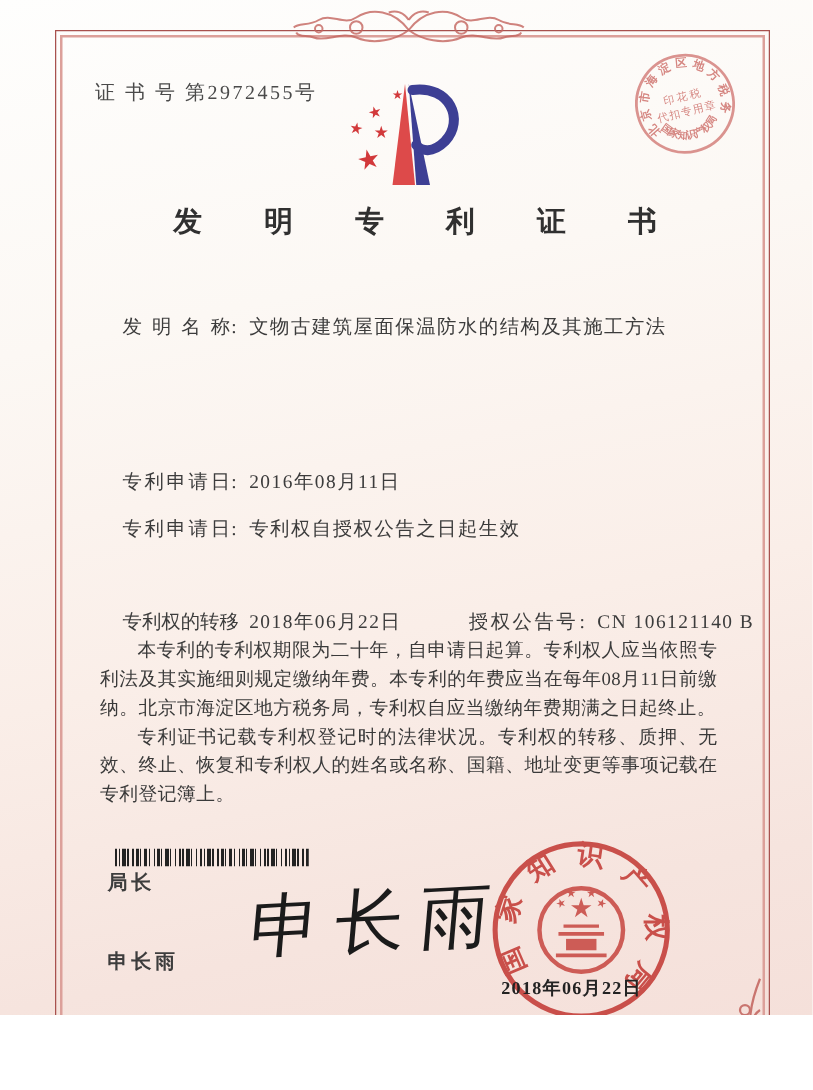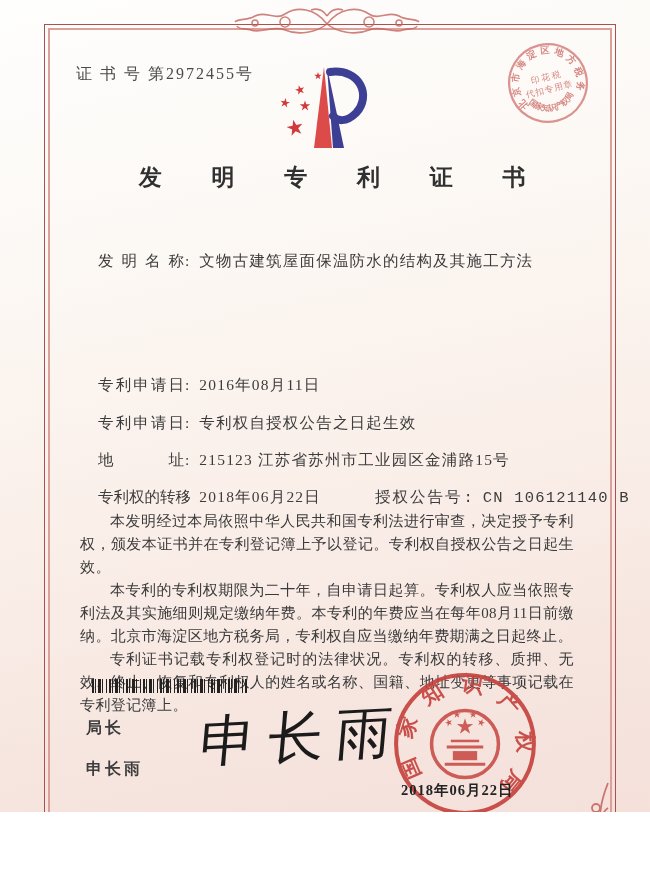--- a/index.html
+++ b/index.html
@@ -20,30 +20,30 @@
   .orn-corner{position:absolute;left:538px;top:778px;width:80px;height:85px;}
   .cert-no{position:absolute;left:76px;top:64px;font-size:16px;letter-spacing:2px;color:#4a4a4a;}
   .logo{position:absolute;left:280px;top:64px;width:92px;height:88px;}
   .tax-stamp{position:absolute;left:501px;top:36px;width:94px;height:94px;transform:rotate(-14deg);opacity:.85;}
   .title{position:absolute;left:0;right:0;top:162px;text-align:center;font-size:23px;font-weight:600;
          letter-spacing:22px;text-indent:22px;color:#303030;}
   .frow{position:absolute;left:98px;font-size:15.5px;white-space:nowrap;color:#3c3c3c;}
   .flabel{display:inline-block;width:86px;text-align:justify;text-align-last:justify;letter-spacing:0;}
   .fcolon{margin:0 10px 0 1px;}
   .fvalue{letter-spacing:1.2px;}
-  .grant{margin-left:54px;font-family:Liberation Mono, monospace;}
+  .grant{margin-left:54px;}
   .grant .glabel{letter-spacing:2px;}
   .body-text{position:absolute;left:80px;top:510px;width:494px;font-size:15px;line-height:23px;
              text-align:justify;color:#3a3a3a;letter-spacing:.4px;}
   .body-text p{margin:0;text-indent:2em;}
   .barcode{position:absolute;left:92px;top:679px;width:155px;height:14px;
     background:repeating-linear-gradient(90deg,#222 0 2px,transparent 2px 3px,#222 3px 4px,
       transparent 4px 6px,#222 6px 9px,transparent 9px 10px,#222 10px 11px,transparent 11px 14px,
       #222 14px 15px,transparent 15px 17px);}
-  .dir-title{position:absolute;left:86px;top:718px;font-size:16px;font-weight:700;letter-spacing:3px;
+  .dir-title{position:absolute;left:86px;top:696px;font-size:16px;font-weight:700;letter-spacing:3px;
              color:#3d3d3d;font-family:"Liberation Sans","DejaVu Sans",sans-serif;}
   .dir-name{position:absolute;left:86px;top:759px;font-size:16px;font-weight:700;letter-spacing:3px;
             color:#3d3d3d;font-family:"Liberation Sans","DejaVu Sans",sans-serif;}
   .signature{position:absolute;left:200px;top:700px;font-size:56px;color:#1b1b1b;letter-spacing:12px;
              transform:rotate(-3deg) skewX(-8deg);}
   .seal{position:absolute;left:389px;top:668px;width:152px;height:152px;opacity:.9;}
   .seal-date{position:absolute;left:401px;top:781px;font-size:14.5px;letter-spacing:1px;color:#232323;
              font-weight:600;z-index:4;}
   .footer{position:absolute;left:0;right:0;top:827px;text-align:center;font-size:13px;color:#4a4a4a;
           letter-spacing:1px;}
@@ -117,29 +117,25 @@
 
   <div class="frow" style="top:251px">
     <span class="flabel">发明名称</span><span class="fcolon">:</span><span class="fvalue">文物古建筑屋面保温防水的结构及其施工方法</span>
   </div>
   <div class="frow" style="top:375px">
     <span class="flabel">专利申请日</span><span class="fcolon">:</span><span class="fvalue">2016年08月11日</span>
   </div>
   <div class="frow" style="top:413px">
     <span class="flabel">专利申请日</span><span class="fcolon">:</span><span class="fvalue">专利权自授权公告之日起生效</span>
   </div>
-  <div class="frow" style="top:450px">
-    <span class="flabel">地址</span><span class="fcolon">:</span><span class="fvalue">215123 江苏省苏州市工业园区金浦路15号</span>
-  </div>
   <div class="frow" style="top:487px">
     <span class="flabel">专利权的转移</span><span class="fcolon">:</span><span class="fvalue">2018年06月22日</span><span class="grant"><span class="glabel">授权公告号</span><span class="fcolon">:</span><span class="fvalue">CN 106121140 B</span></span>
   </div>
 
   <div class="body-text">
-    <p>本发明经过本局依照中华人民共和国专利法进行审查，决定授予专利权，颁发本证书并在专利登记簿上予以登记。专利权自授权公告之日起生效。</p>
     <p>本专利的专利权期限为二十年，自申请日起算。专利权人应当依照专利法及其实施细则规定缴纳年费。本专利的年费应当在每年08月11日前缴纳。北京市海淀区地方税务局，专利权自应当缴纳年费期满之日起终止。</p>
     <p>专利证书记载专利权登记时的法律状况。专利权的转移、质押、无效、终止、恢复和专利权人的姓名或名称、国籍、地址变更等事项记载在专利登记簿上。</p>
   </div>
 
   <div class="barcode"></div>
 
   <div class="dir-title">局长</div>
   <div class="dir-name">申长雨</div>
   <div class="signature">申长雨</div>
 

